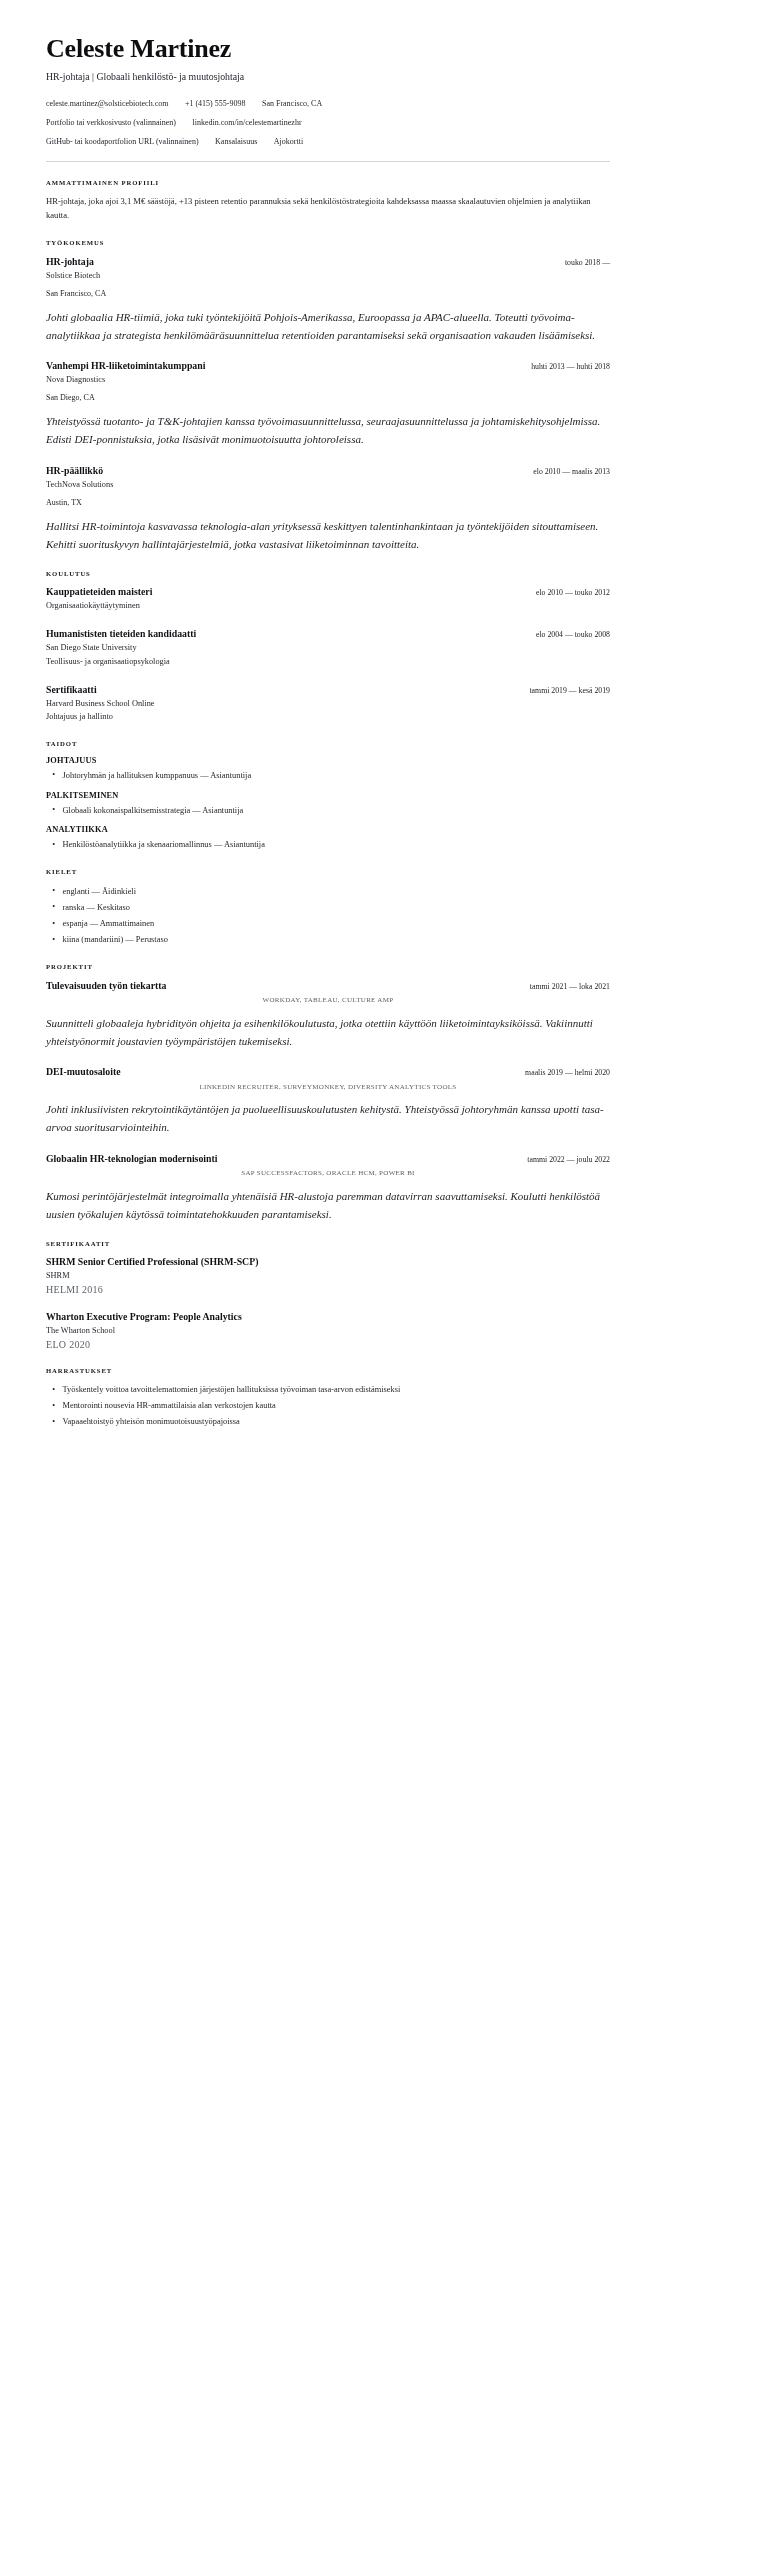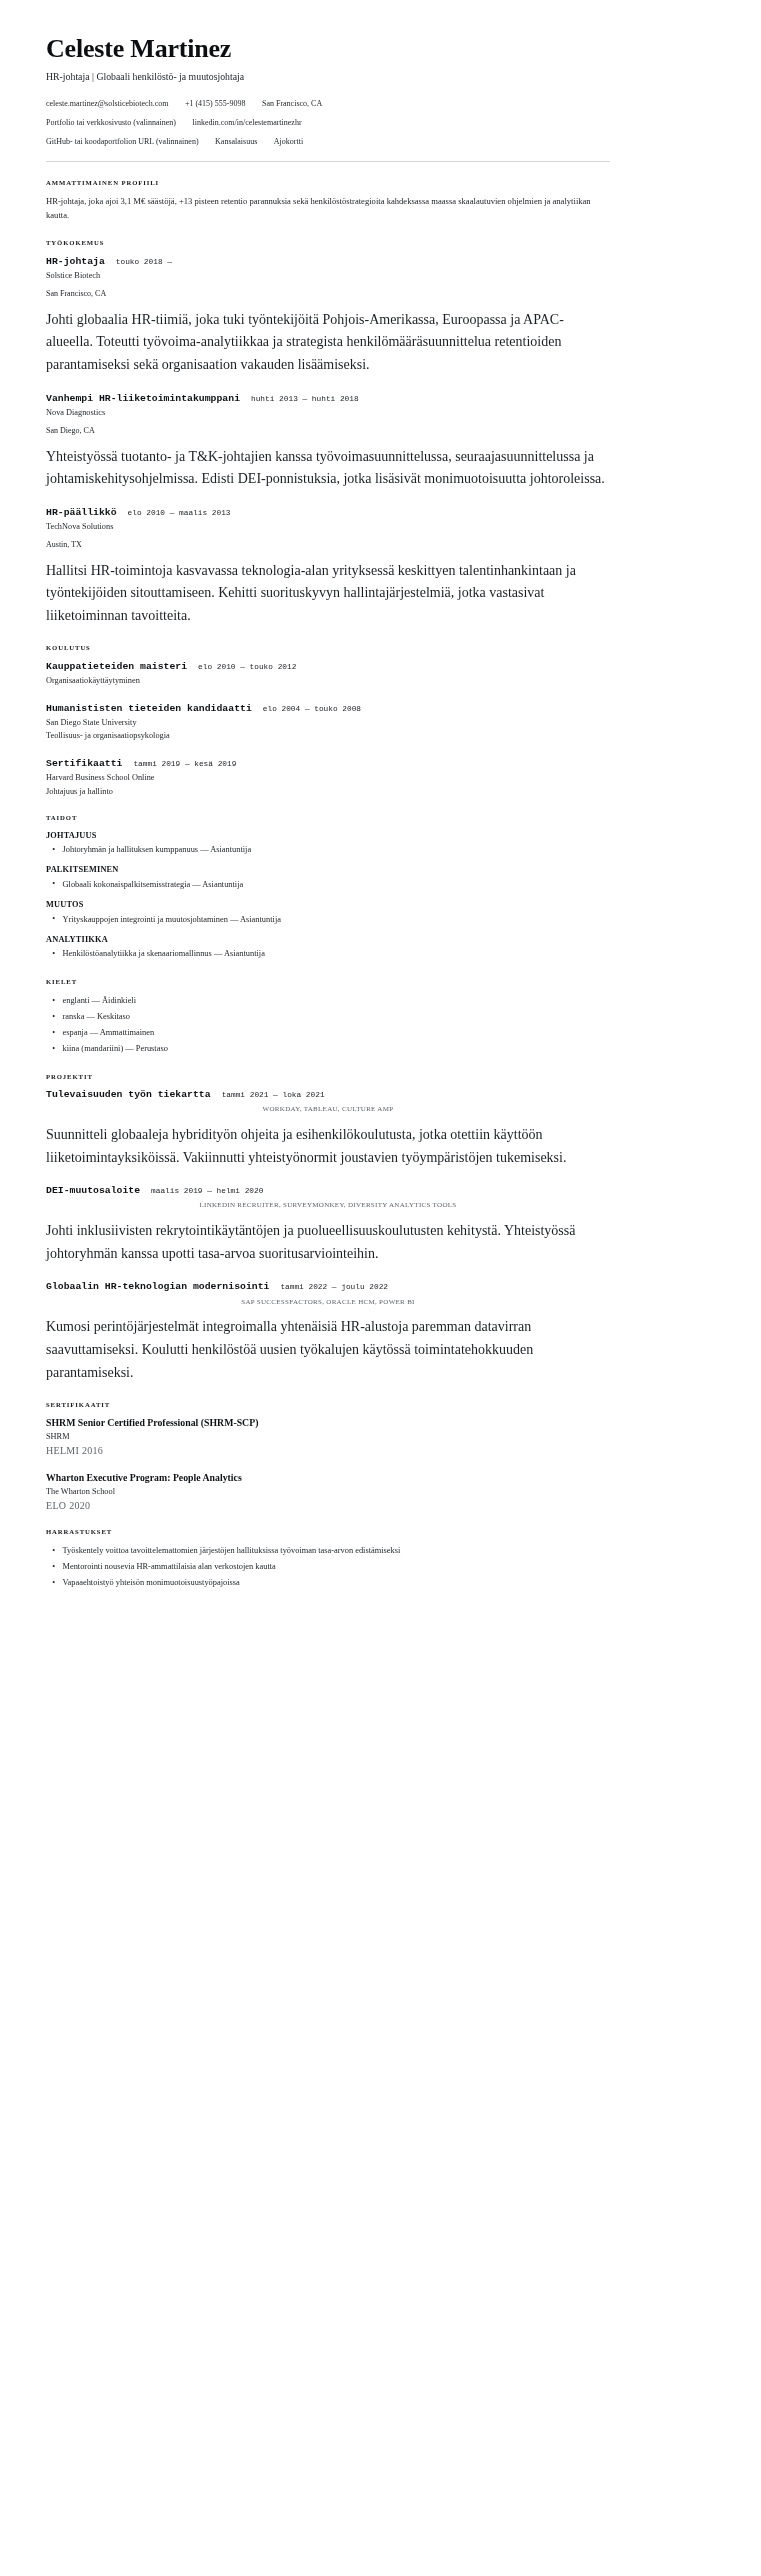--- a/index.html
+++ b/index.html
@@ -73,24 +73,23 @@
     color: #1b1f25;
     margin: 0;
     max-width: 641px;
   }
 
   
   .entry { margin-bottom: 16px; }
   .entry:last-child { margin-bottom: 0; }
   .entry-head {
     display: flex;
-    justify-content: flex-start;
+    justify-content: space-between;
     align-items: baseline;
-    gap: 11px;
-    font-family: Liberation Mono, monospace;
+    gap: 19px;
   }
   .entry-title {
     font-size: 9.8px;
     font-weight: 700;
     color: #0f1216;
     line-height: 1.3;
     margin: 0;
   }
   .entry-date {
     font-size: 7.8px;
@@ -121,25 +120,26 @@
     text-align: center;
   }
   .entry-small {
     font-size: 10px;
     letter-spacing: 0.3px;
     text-transform: uppercase;
     color: #5d636c;
     margin: 1.9px 0 0 0;
   }
   .entry-desc {
-    font-size: 14px;
+    font-size: 11px;
     line-height: 1.62;
     color: #1b1f25;
     margin: 9.5px 0 0 0;
     max-width: 641px;
+    font-style: italic;
   }
 
   
   .skill-group { margin-bottom: 8.3px; }
   .skill-group:last-child { margin-bottom: 0; }
   .skill-cat {
     font-size: 8.3px;
     font-weight: 700;
     text-transform: uppercase;
     letter-spacing: 0.2px;
@@ -278,26 +278,20 @@
       </ul>
     </div>
 
     <div class="skill-group">
       <div class="skill-cat">Palkitseminen</div>
       <ul class="bullets">
         <li>Globaali kokonaispalkitsemisstrategia — Asiantuntija</li>
       </ul>
     </div>
 
-    <div class="skill-group">
-      <div class="skill-cat">Muutos</div>
-      <ul class="bullets">
-        <li>Yrityskauppojen integrointi ja muutosjohtaminen — Asiantuntija</li>
-      </ul>
-    </div>
 
     <div class="skill-group">
       <div class="skill-cat">Analytiikka</div>
       <ul class="bullets">
         <li>Henkilöstöanalytiikka ja skenaariomallinnus — Asiantuntija</li>
       </ul>
     </div>
   </section>
 
   <section class="section">

